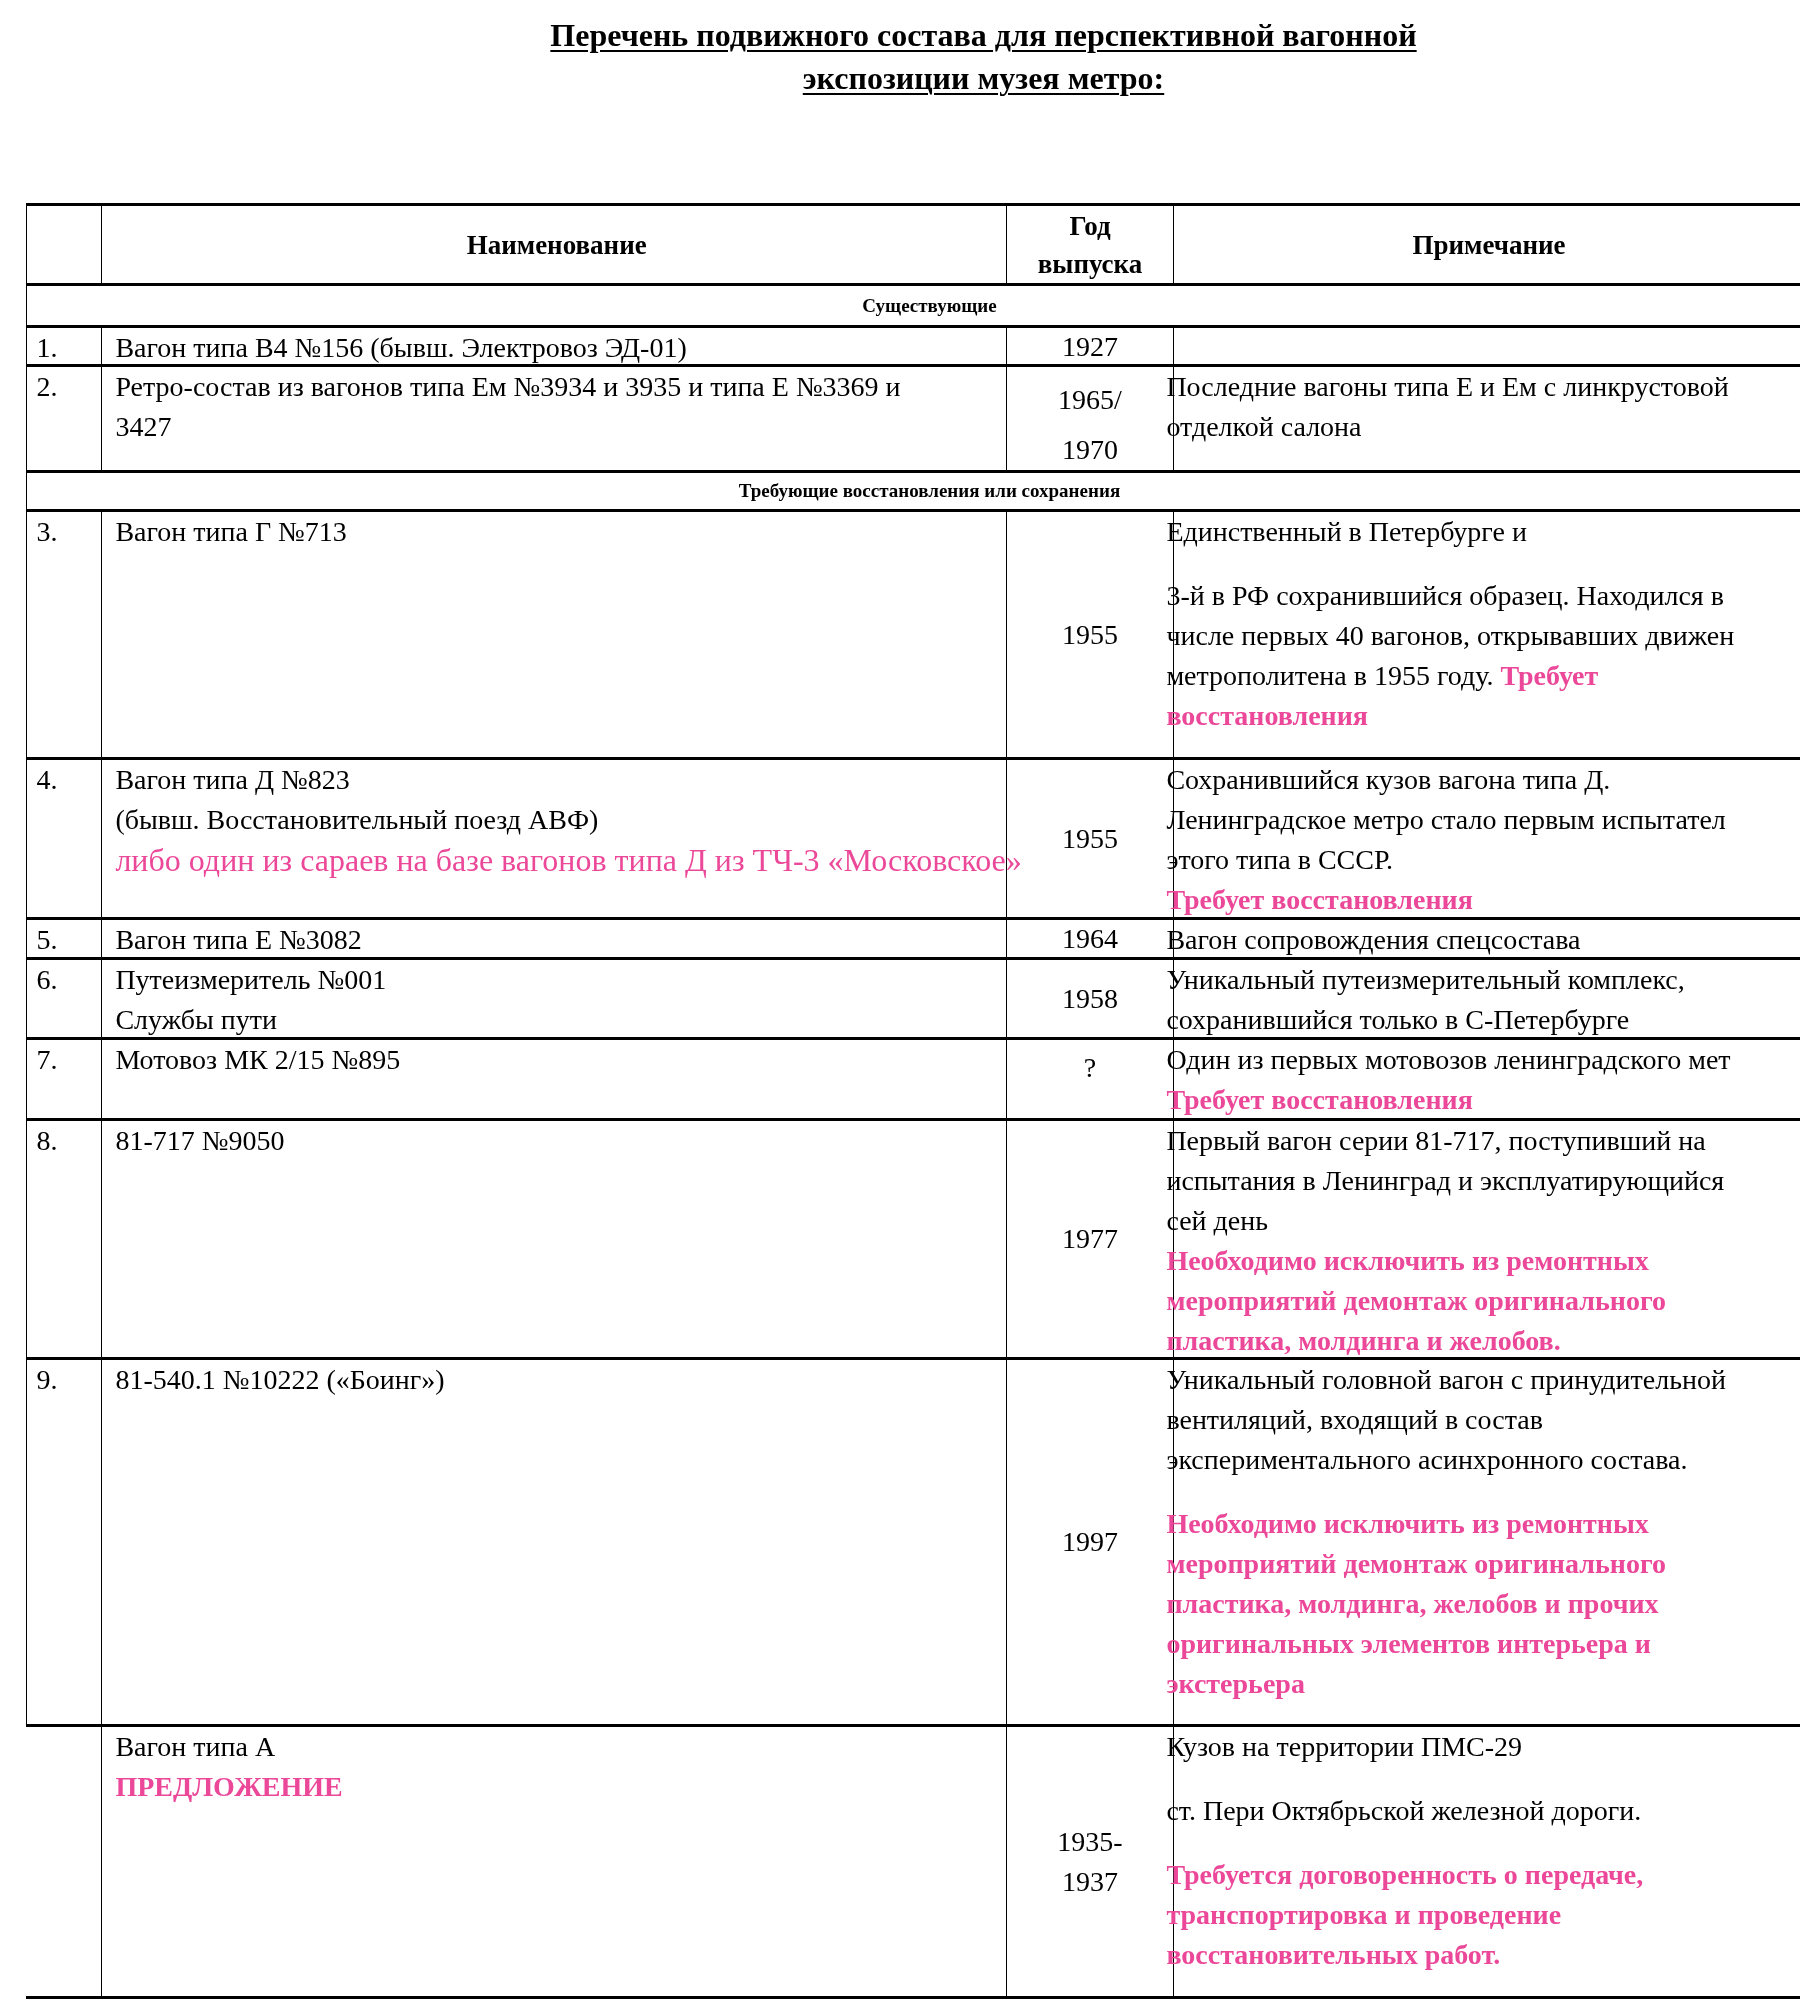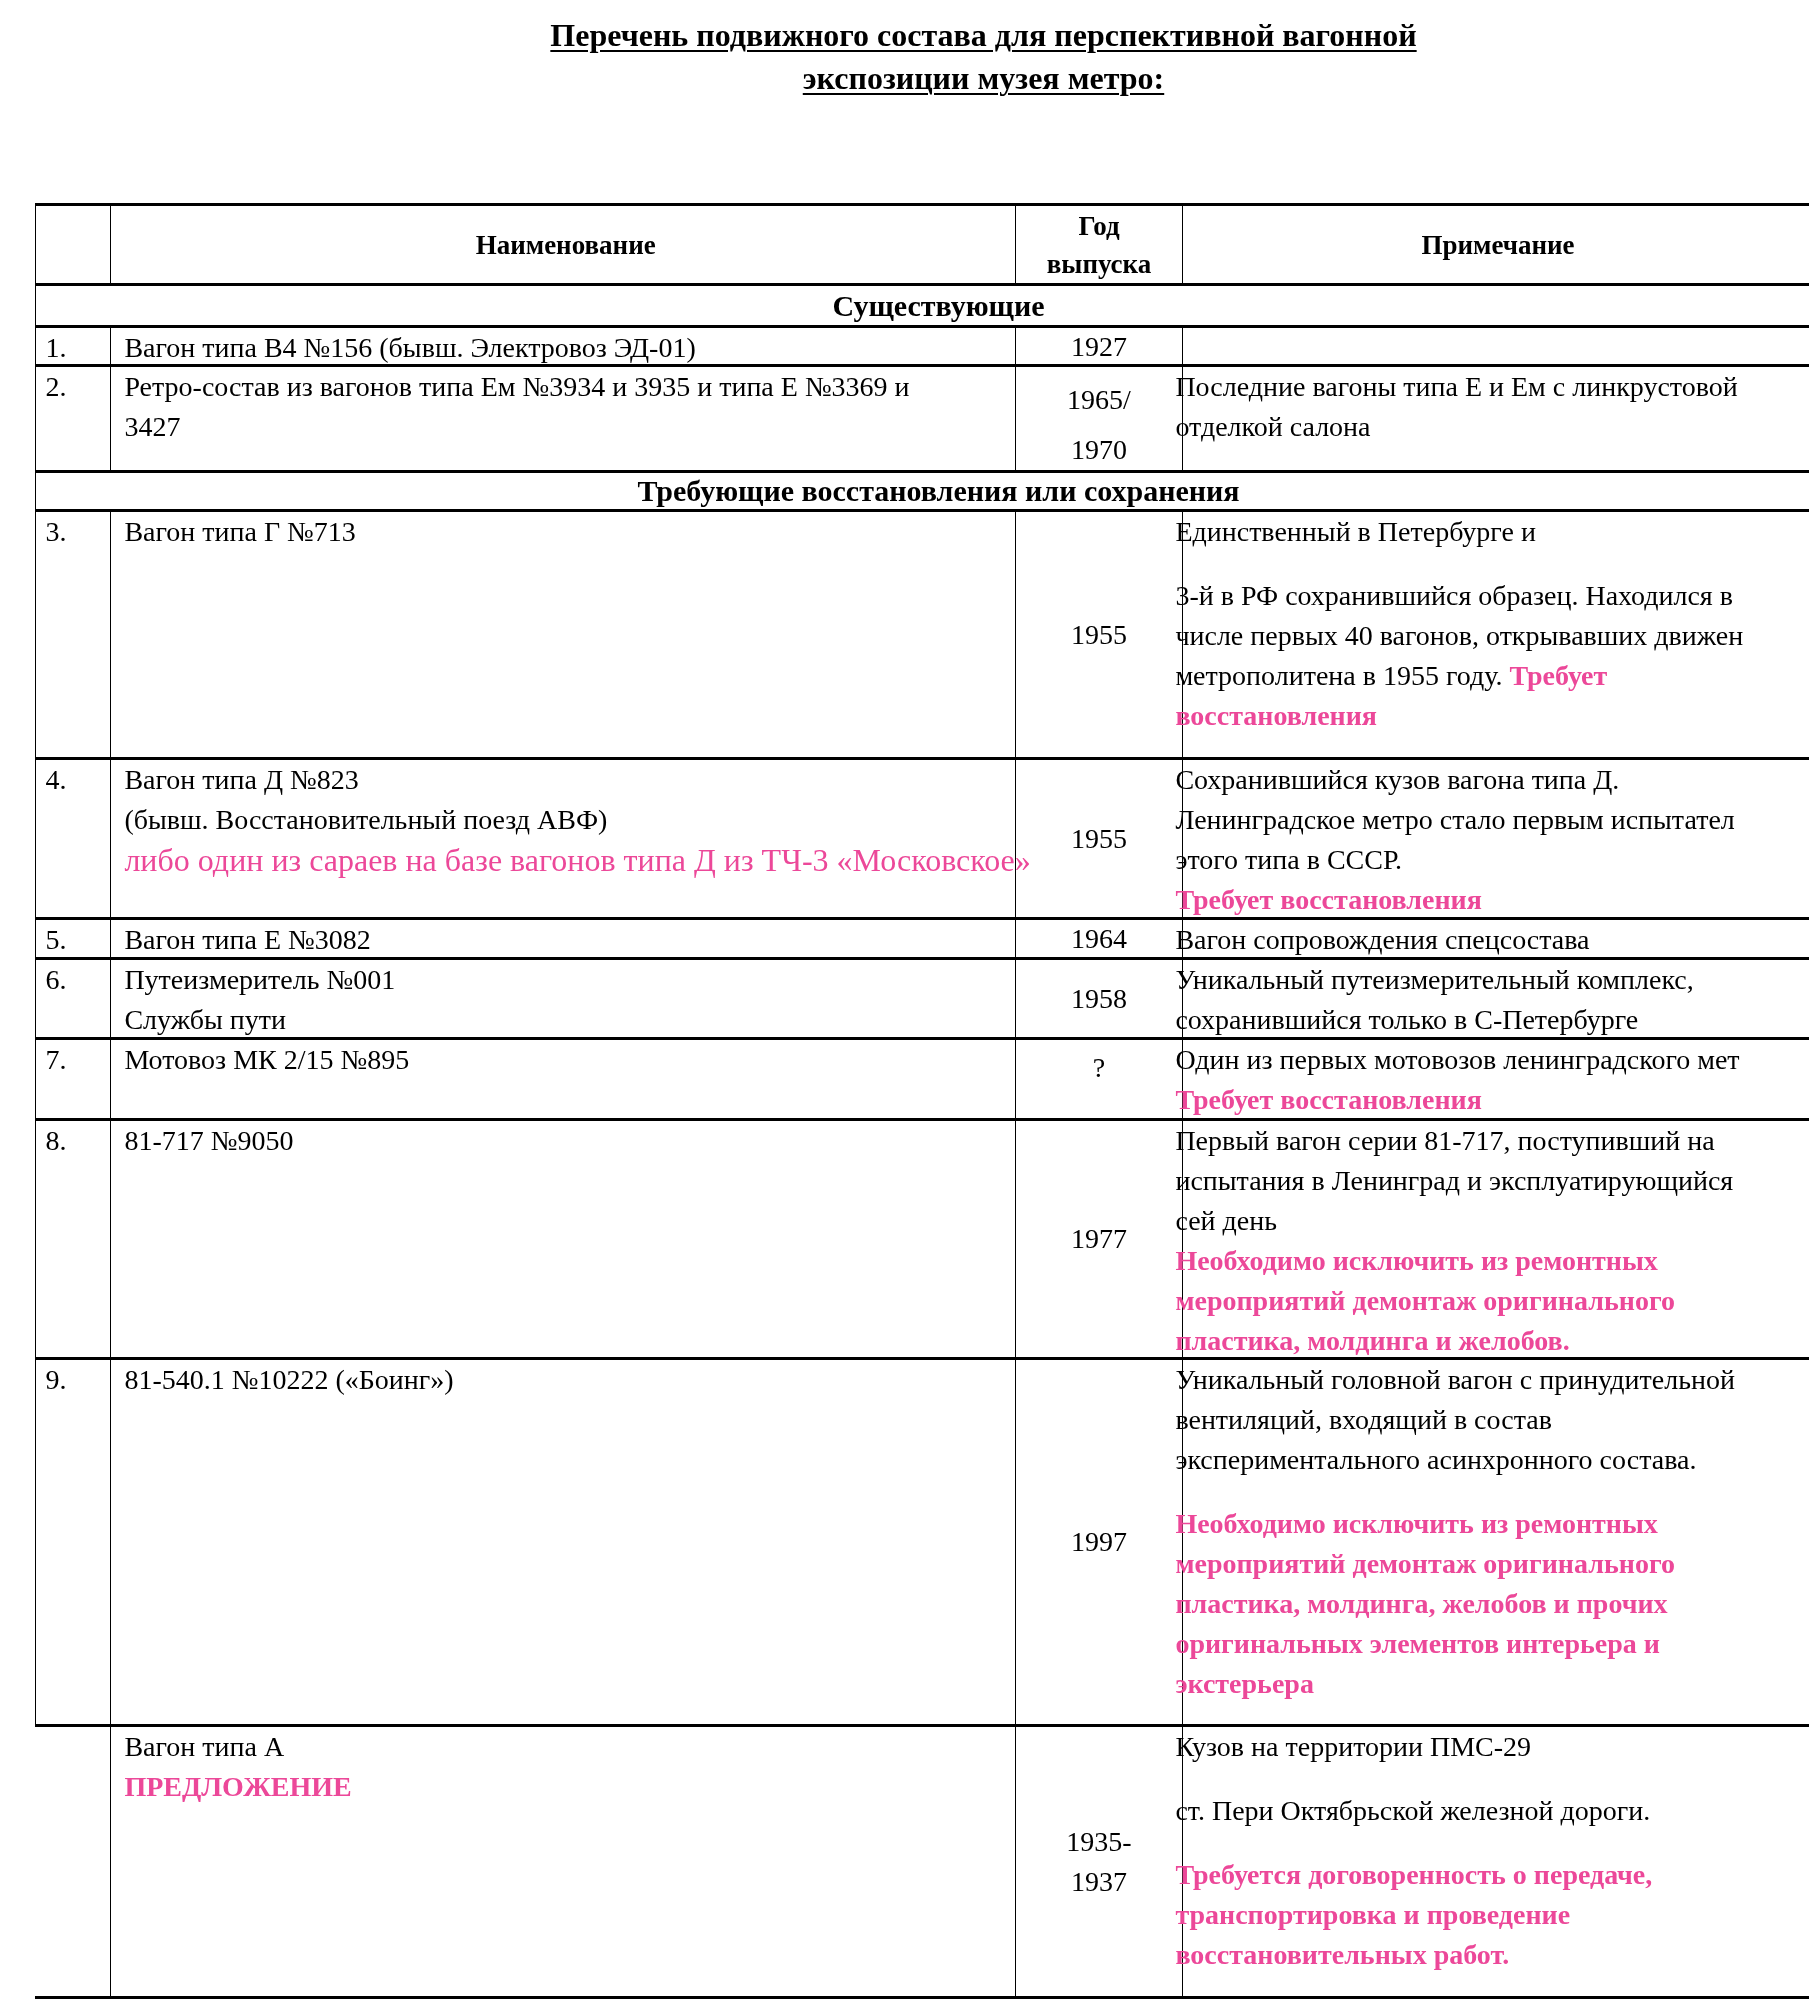--- a/index.html
+++ b/index.html
@@ -7,40 +7,40 @@
     width: 1820px; height: 2014px; position: relative; overflow: hidden;
     font-family: "Liberation Serif", "DejaVu Serif", serif;
     color: #000;
   }
   .title {
     position: absolute; left: 0; width: 1967px; top: 14.2px;
     text-align: center; font-weight: bold; font-size: 32px; line-height: 43px;
   }
   .title span { text-decoration: underline; text-decoration-thickness: 2.4px; text-underline-offset: 4px; }
   .table-wrap {
-    position: absolute; left: 35px; top: 203px; width: 1774px; height: 1796px;
+    position: absolute; left: 26px; top: 203px; width: 1774px; height: 1796px;
     overflow: hidden;
   }
   .row {
     position: absolute; left: 0; width: 1817px;
     border-top: 3.2px solid #000; box-sizing: border-box;
   }
   .row.last { border-bottom: 3.2px solid #000; }
   .cell {
     position: absolute; top: 0; bottom: 0; box-sizing: border-box;
     font-size: 28px; line-height: 40px;
   }
   .c-num { left: 0; width: 75px; border-left: 1.6px solid #000; padding: 0 0 0 9.5px; }
   .c-name { left: 75px; width: 905px; border-left: 1.6px solid #000; padding: 0 8px 0 13.4px; }
   .c-year { left: 980px; width: 168px; border-left: 1.6px solid #000; border-right: 1.6px solid #000; text-align: center;
             display: flex; flex-direction: column; justify-content: center; align-items: center; }
   .c-note { left: 1127px; width: 711px; padding: 0 0 0 13.4px; white-space: nowrap; }
   .section {
     position: absolute; left: 0; right: 0; top: 0; bottom: 0;
-    border-left: 1.6px solid #000; text-align: right; font-weight: bold; font-size: 30px;
+    border-left: 1.6px solid #000; text-align: right; font-weight: bold; font-size: 19px;
     display: flex; align-items: center; justify-content: center; padding-left: 32px; box-sizing: border-box;
   }
   .hdr { font-weight: bold; font-size: 27px; display: flex; align-items: center; justify-content: center; text-align: center; }
   .hdr.c-num { padding: 0; }
   .hdr.c-year { line-height: 38px; }
   .red { color: #ec4899; }
   .bold { font-weight: bold; }
   .para-gap { margin-top: 24px; }
   .line { display: block; }
   .nowrap { white-space: nowrap; }

